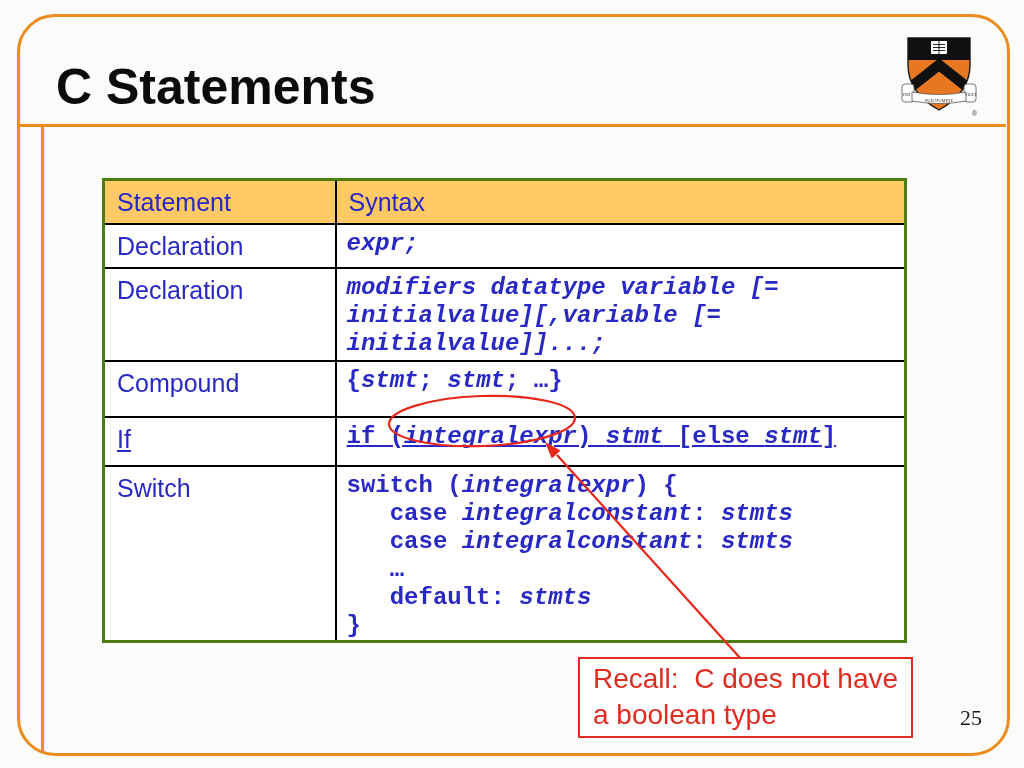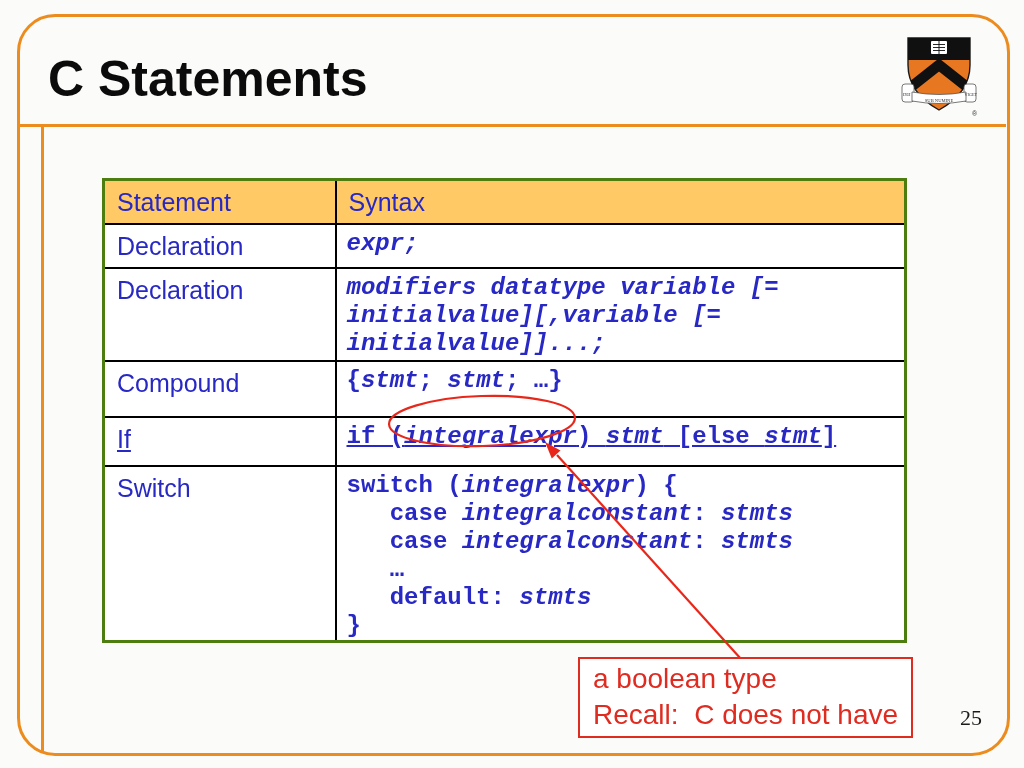--- a/index.html
+++ b/index.html
@@ -8,21 +8,21 @@
     background:#fbfbf9;font-family:"Liberation Sans",sans-serif;
   }
   
   .frame{
     position:absolute;left:17px;top:14px;width:987px;height:736px;
     border:3px solid #ec8c1e;border-radius:38px;background:transparent;
   }
   .title-rule{position:absolute;left:18px;top:124px;width:988px;height:3px;background:#ec8c1e;}
   .side-rule{position:absolute;left:41px;top:124px;width:3px;height:628px;background:#ec8c1e;}
   .title{
-    position:absolute;left:48px;top:50px;margin:0;
+    position:absolute;left:48px;top:50px;margin:8px;
     font-size:50px;font-weight:bold;color:#0b0b0b;letter-spacing:0;
   }
   .logo{position:absolute;left:900px;top:34px;width:80px;height:88px;}
   
   .stmt-table{
     position:absolute;left:102px;top:178px;width:805px;
     border-collapse:collapse;table-layout:fixed;background:#fff;
     border:3px solid #4d7c0f;
   }
   .stmt-table col.c1{width:232px;}
@@ -149,18 +149,18 @@
       </tbody>
   </table>
 
   <svg class="overlay" width="1024" height="768" viewBox="0 0 1024 768" xmlns="http://www.w3.org/2000/svg">
     <ellipse cx="482" cy="421" rx="93" ry="25" transform="rotate(-2 482 421)" fill="none" stroke="#e8271a" stroke-width="2.2"></ellipse>
     <line x1="741" y1="659" x2="557" y2="455" stroke="#e8271a" stroke-width="2.2"></line>
     <polygon points="545,442 560.5,450.4 551.8,458.5" fill="#e8271a"></polygon>
   </svg>
 
   <div class="callout">
-    <div class="callout-text"><div>a boolean type</div><div>Recall:  C does not have</div></div>
+    <div class="callout-text"><div>Recall:  C does not have</div><div>a boolean type</div></div>
   </div>
 
   <div class="pageno">25</div>
 
 </div>
 
 </body></html>

